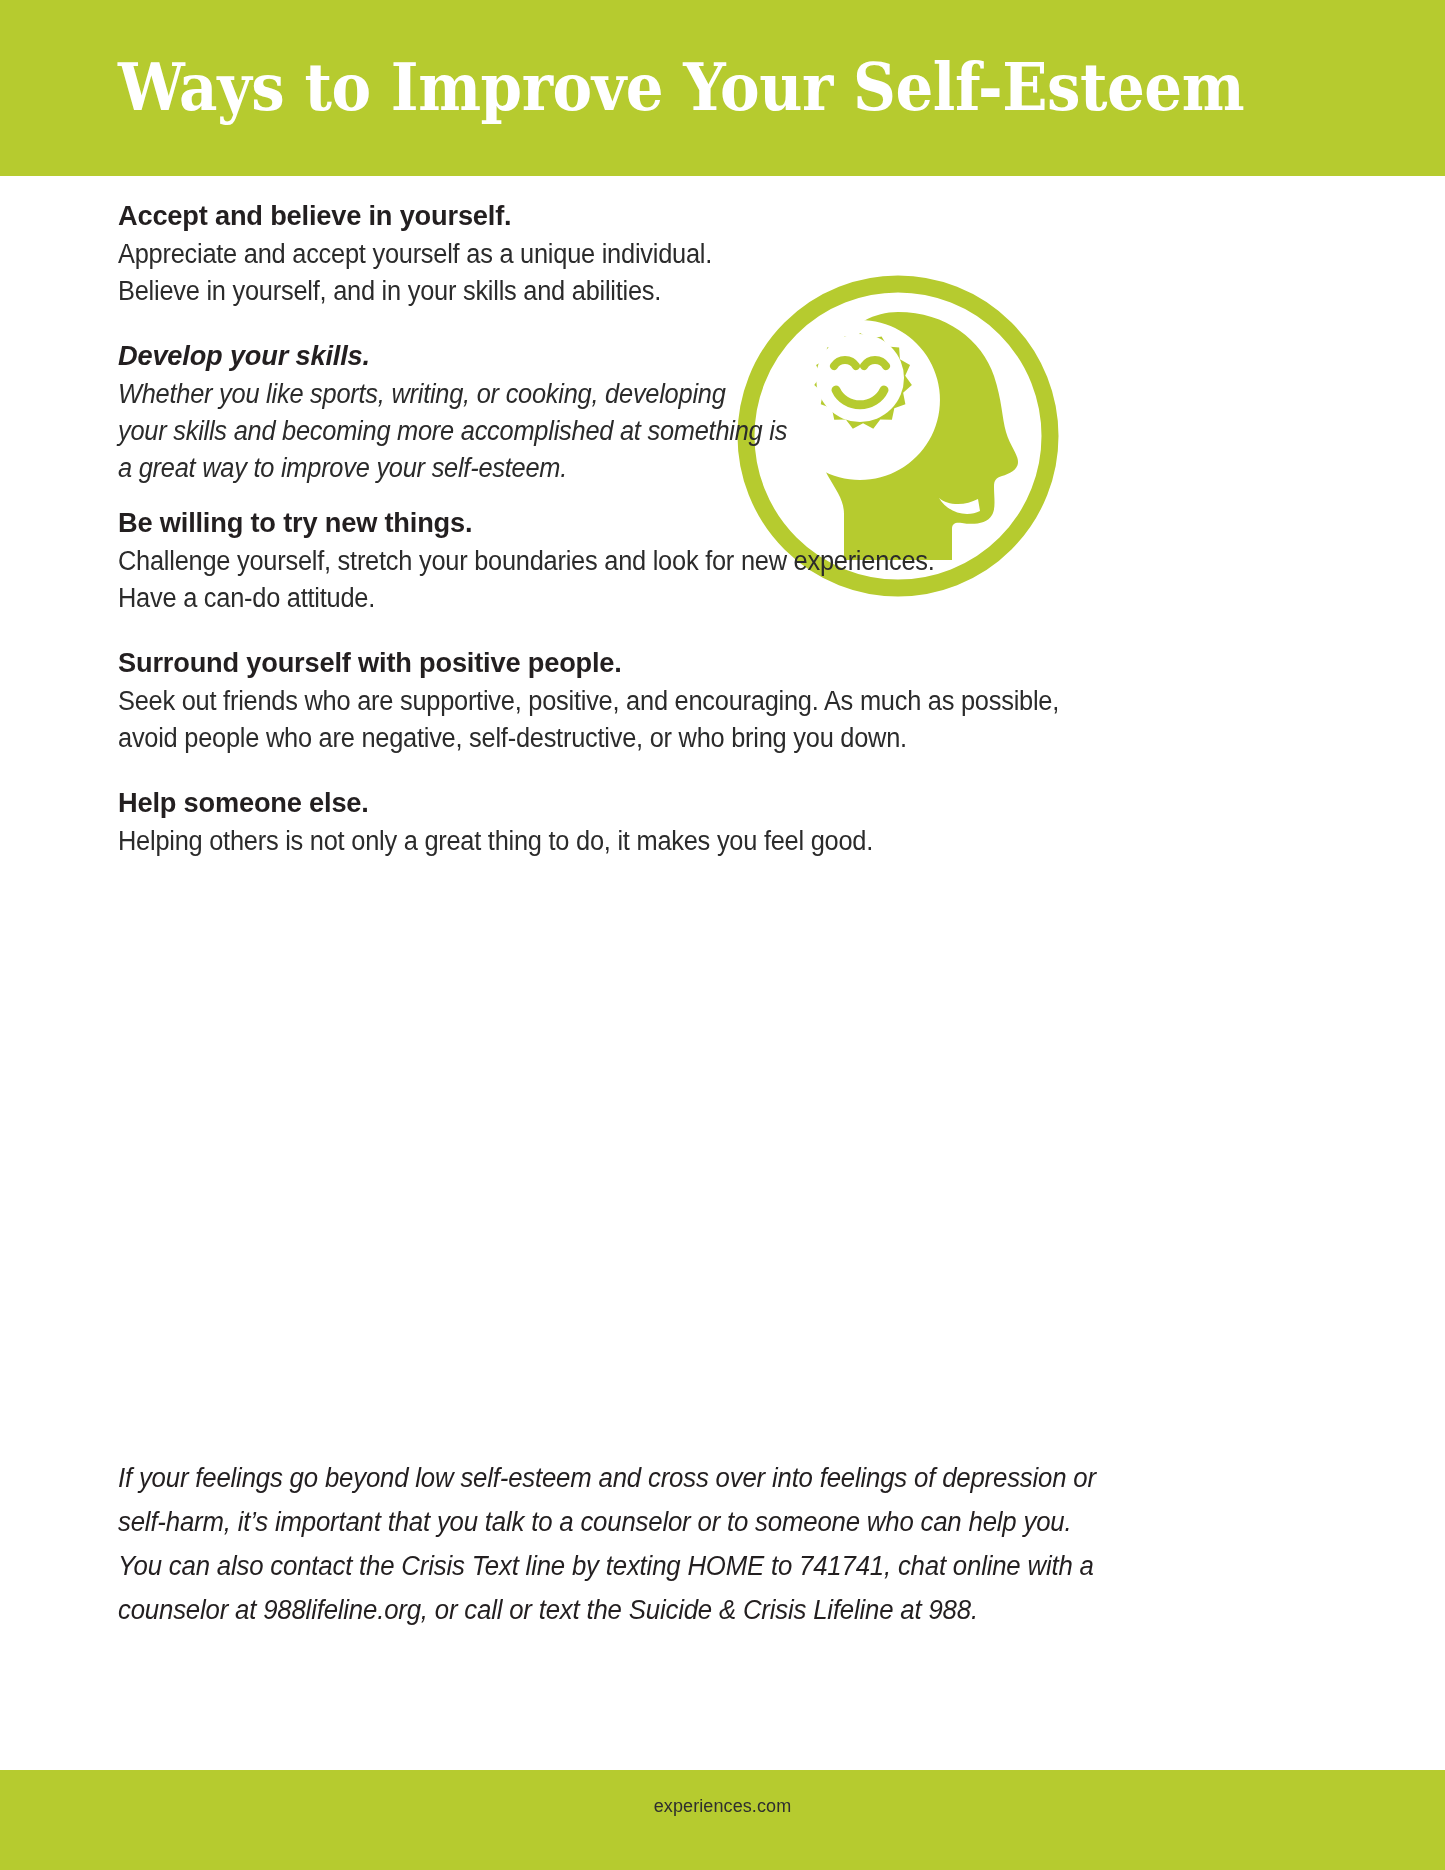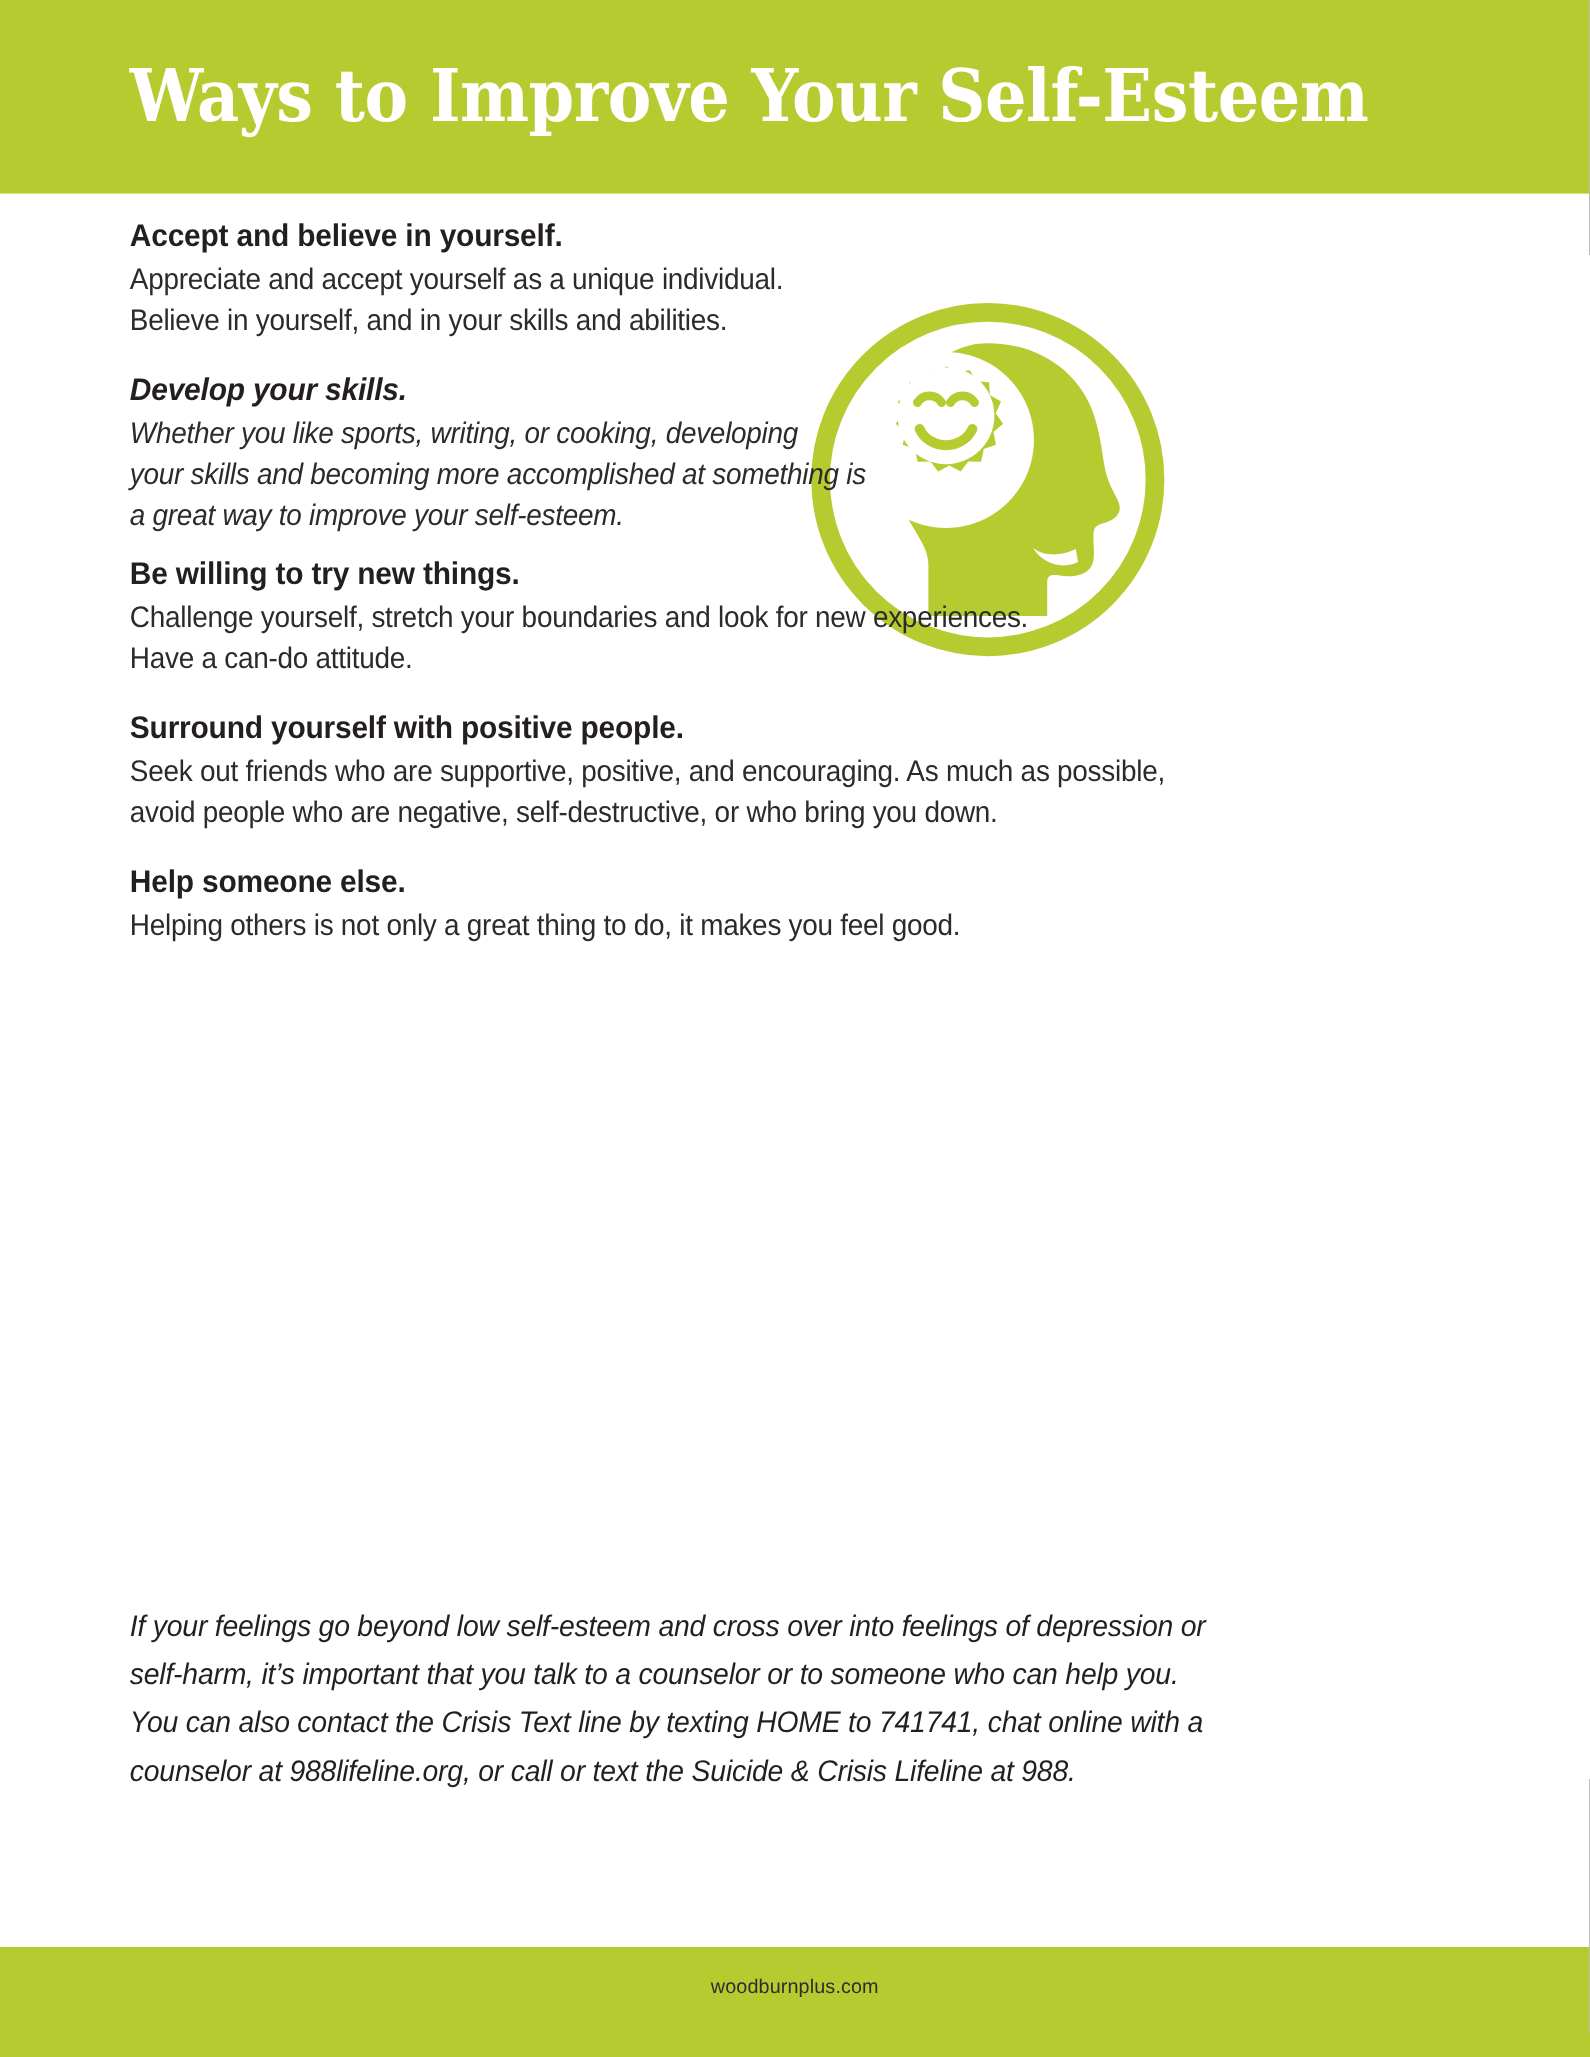--- a/index.html
+++ b/index.html
@@ -236,16 +236,16 @@
   </div>
 
   <div class="closing">
     <span class="ln">If your feelings go beyond low self-esteem and cross over into feelings of depression or</span>
     <span class="ln">self-harm, it’s important that you talk to a counselor or to someone who can help you.</span>
     <span class="ln">You can also contact the Crisis Text line by texting HOME to 741741, chat online with a</span>
     <span class="ln">counselor at 988lifeline.org, or call or text the Suicide &amp; Crisis Lifeline at 988.</span>
   </div>
 
   <div class="footer-band">
-    <div class="footer-text">woodburnplus.com</div>
+    <div class="footer-text">experiences.com</div>
   </div>
 
 </div>
 
 </body></html>

